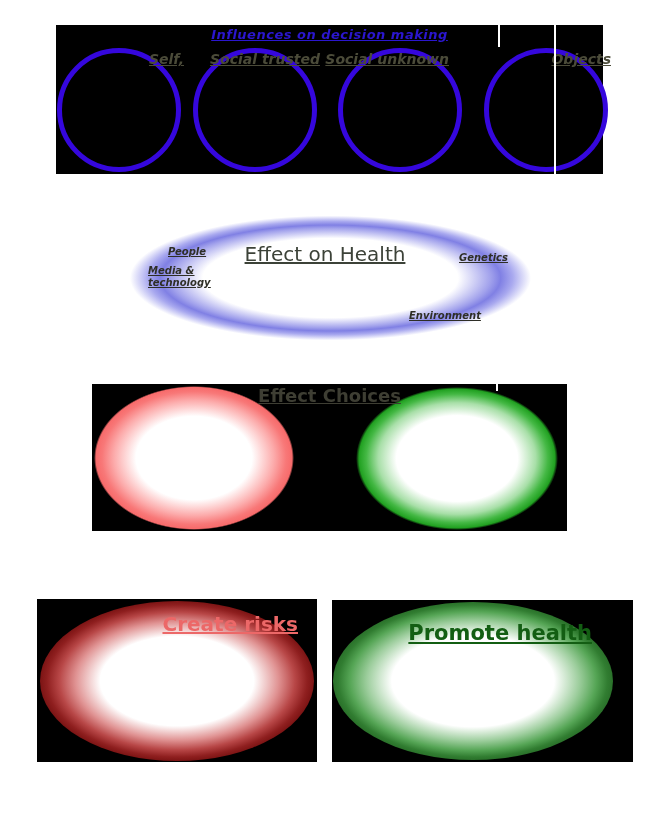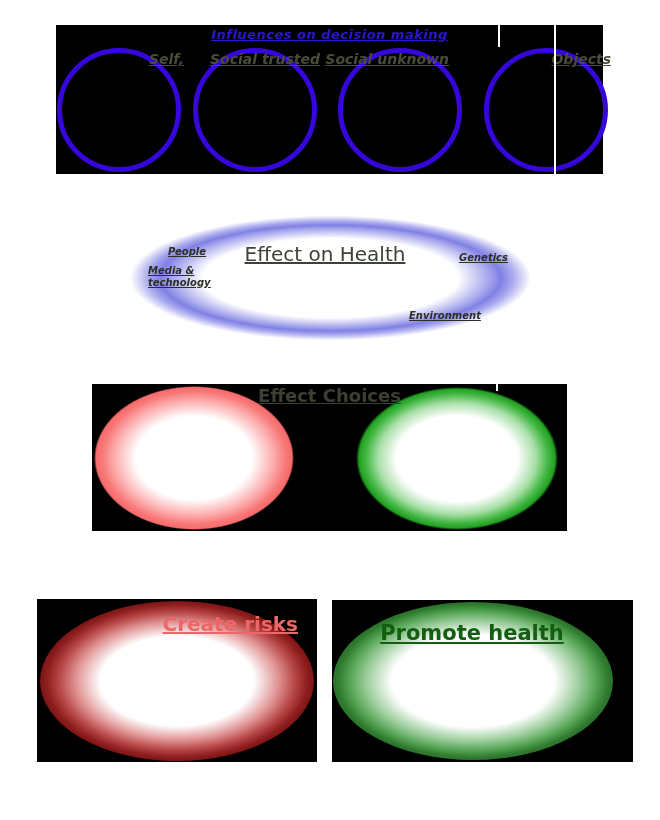--- a/index.html
+++ b/index.html
@@ -96,21 +96,21 @@
     left: 333px; top: 602px; width: 280px; height: 158px; border-radius: 50%;
     background: radial-gradient(ellipse closest-side,
       #ffffff 50%, #ffffff 58%, #9ccd9c 76%, #55a555 88%,
       #317d31 96%, #2a712a 100%);
   }
   .risks-title {
     left: 58px; top: 612px; width: 240px; text-align: right;
     color: #ec6868; font-size: 20px; font-weight: bold;
   }
   .health-title {
-    left: 352px; top: 621px; width: 240px; text-align: center;
+    left: 352px; top: 621px; width: 240px; text-align: right;
     color: #135e13; font-size: 21px; font-weight: bold;
   }
 </style>
 </head>
 <body>
 
 <div class="abs influences-band"></div>
 <div class="abs influences-title">Influences on  decision making</div>
 
 <div class="abs influence-circle circle-1"></div>

